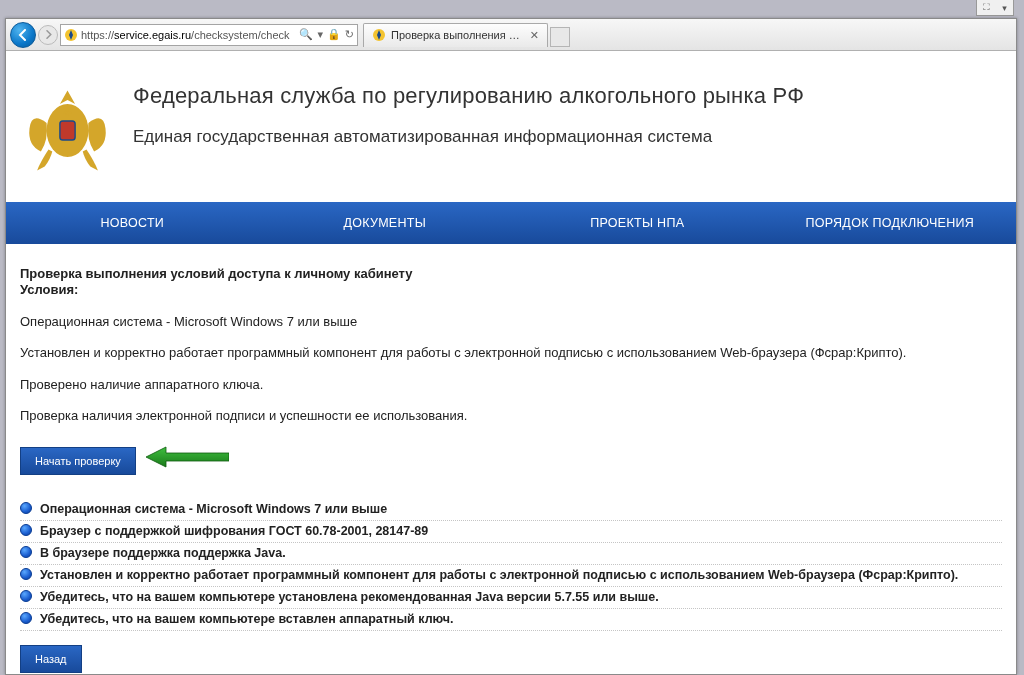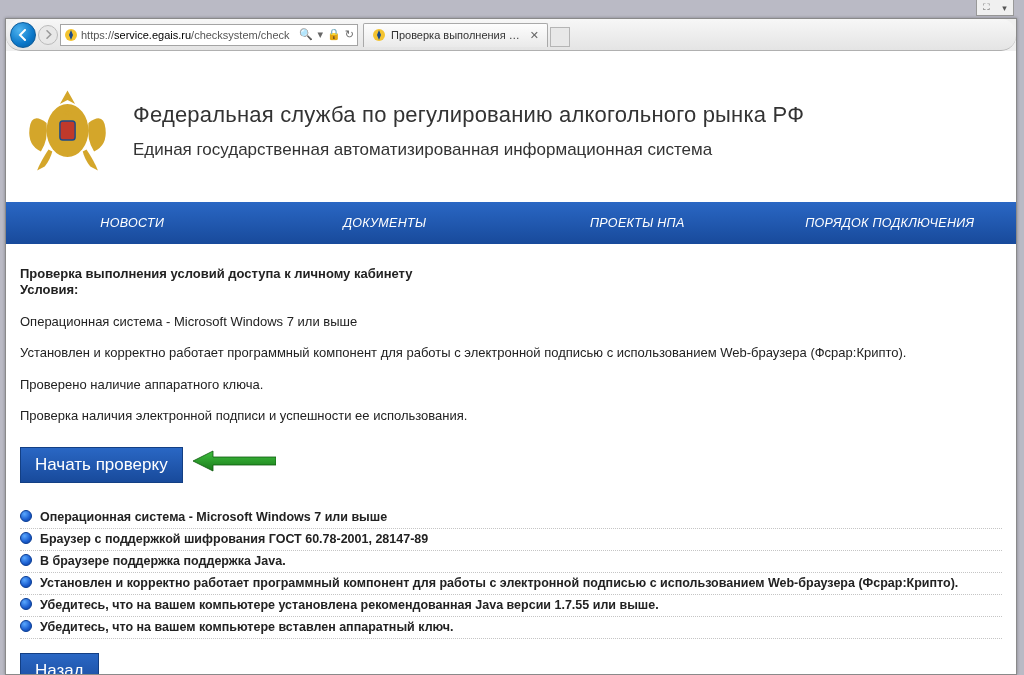--- a/index.html
+++ b/index.html
@@ -37,21 +37,20 @@
       color: #555;
     }
     .toolbar {
       height: 32px;
       background: linear-gradient(#f7f7f7, #e4e4e4);
       border-bottom: 1px solid #b0b0b0;
       display: flex;
       align-items: center;
       padding: 0 4px;
       gap: 2px;
-      border-radius: 15px;
     }
     .nav-btn {
       width: 26px; height: 26px;
       border-radius: 50%;
       background: radial-gradient(circle at 35% 30%, #4fb4ef, #0b77c9 60%, #075a9a);
       border: 1px solid #0a5a9a;
       display: flex; align-items: center; justify-content: center;
       color: #fff; font-size: 14px;
       cursor: pointer;
     }
@@ -90,35 +89,35 @@
     .tab-fav { width: 14px; height: 14px; }
     .tab-title { white-space: nowrap; overflow: hidden; text-overflow: ellipsis; flex: 1; }
     .tab-close { color: #666; font-size: 11px; cursor: pointer; }
     .newtab { width: 20px; height: 20px; background: #e8e8e8; border: 1px solid #b5b5b5; margin-left: 2px; }
     .page {
       background: #fff;
       height: calc(100% - 32px);
       overflow: hidden;
       padding: 32px 8px 0 8px;
     }
-    .site-header { display: flex; gap: 18px; align-items: center; padding: 0 0 24px 6px; }
+    .site-header { display: flex; gap: 18px; align-items: flex-start; padding: 0 0 24px 6px; }
     .emblem { width: 95px; height: 95px; }
     .site-title h1 { font-size: 22px; font-weight: normal; color: #333; letter-spacing: 0.2px; }
-    .site-title h2 { font-size: 17px; font-weight: normal; color: #333; margin-top: 12px; }
+    .site-title h2 { font-size: 17px; font-weight: normal; color: #333; margin-top: 18px; }
     .main-nav { display: flex; background: #1f53a6; background: linear-gradient(#2a67c4,#184a9b); height: 42px; margin: 0 -8px; }
-    .main-nav .nav-item { flex: 1; color: #fff; font-size: 12.5px; display: flex; align-items: center; justify-content: center; text-transform: uppercase; cursor: pointer; letter-spacing: 0.3px; font-style: italic; }
+    .main-nav .nav-item { flex: 1; color: #fff; font-size: 12.5px; display: flex; align-items: center; justify-content: center; text-transform: uppercase; cursor: pointer; letter-spacing: 0.3px; }
     .content { padding: 22px 6px 0 6px; font-size: 13px; color: #222; }
     .content h3 { font-size: 13px; font-weight: bold; }
     .content .sub { font-weight: bold; }
     .content p { margin-bottom: 14px; line-height: 1.35; }
     .btn {
       display: inline-block;
       background: linear-gradient(#2a67c4,#184a9b);
       color: #fff; border: 1px solid #133f84;
-      padding: 7px 14px; font-size: 17px; cursor: pointer;
+      padding: 7px 14px; font-size: 11px; cursor: pointer;
       margin-top: 8px;
     }
     .arrow-wrap { display: flex; align-items: center; gap: 8px; }
     .green-arrow { width: 85px; height: 24px; }
     .check-table { width: 100%; margin-top: 24px; border-collapse: collapse; }
     .check-table tr { border-bottom: 1px dotted #c5c5c5; }
     .check-table td { padding: 3px 4px 3px 0; }
     .check-table td.bullet { width: 20px; }
     .bullet-dot { width: 12px; height: 12px; border-radius: 50%; background: radial-gradient(circle at 35% 30%, #5aa8ff, #1a5dcf 60%, #0b3d94); display: inline-block; border: 1px solid #0b3d94; }
     .check-text { font-size: 12.5px; font-weight: bold; color: #222; }
@@ -239,21 +238,21 @@
             <tr>
               <td class="bullet"><span class="bullet-dot"></span></td>
               <td class="check-text">В браузере поддержка поддержка Java.</td>
             </tr>
             <tr>
               <td class="bullet"><span class="bullet-dot"></span></td>
               <td class="check-text">Установлен и корректно работает программный компонент для работы с электронной подписью с использованием Web-браузера (Фсрар:Крипто).</td>
             </tr>
             <tr>
               <td class="bullet"><span class="bullet-dot"></span></td>
-              <td class="check-text">Убедитесь, что на вашем компьютере установлена рекомендованная Java версии 1.7.55 или выше.</td>
+              <td class="check-text">Убедитесь, что на вашем компьютере установлена рекомендованная Java версии 5.7.55 или выше.</td>
             </tr>
             <tr>
               <td class="bullet"><span class="bullet-dot"></span></td>
               <td class="check-text">Убедитесь, что на вашем компьютере вставлен аппаратный ключ.</td>
             </tr>
           </tbody>
       </table>
 
       <button class="btn back-btn">Назад</button>
     </div>

